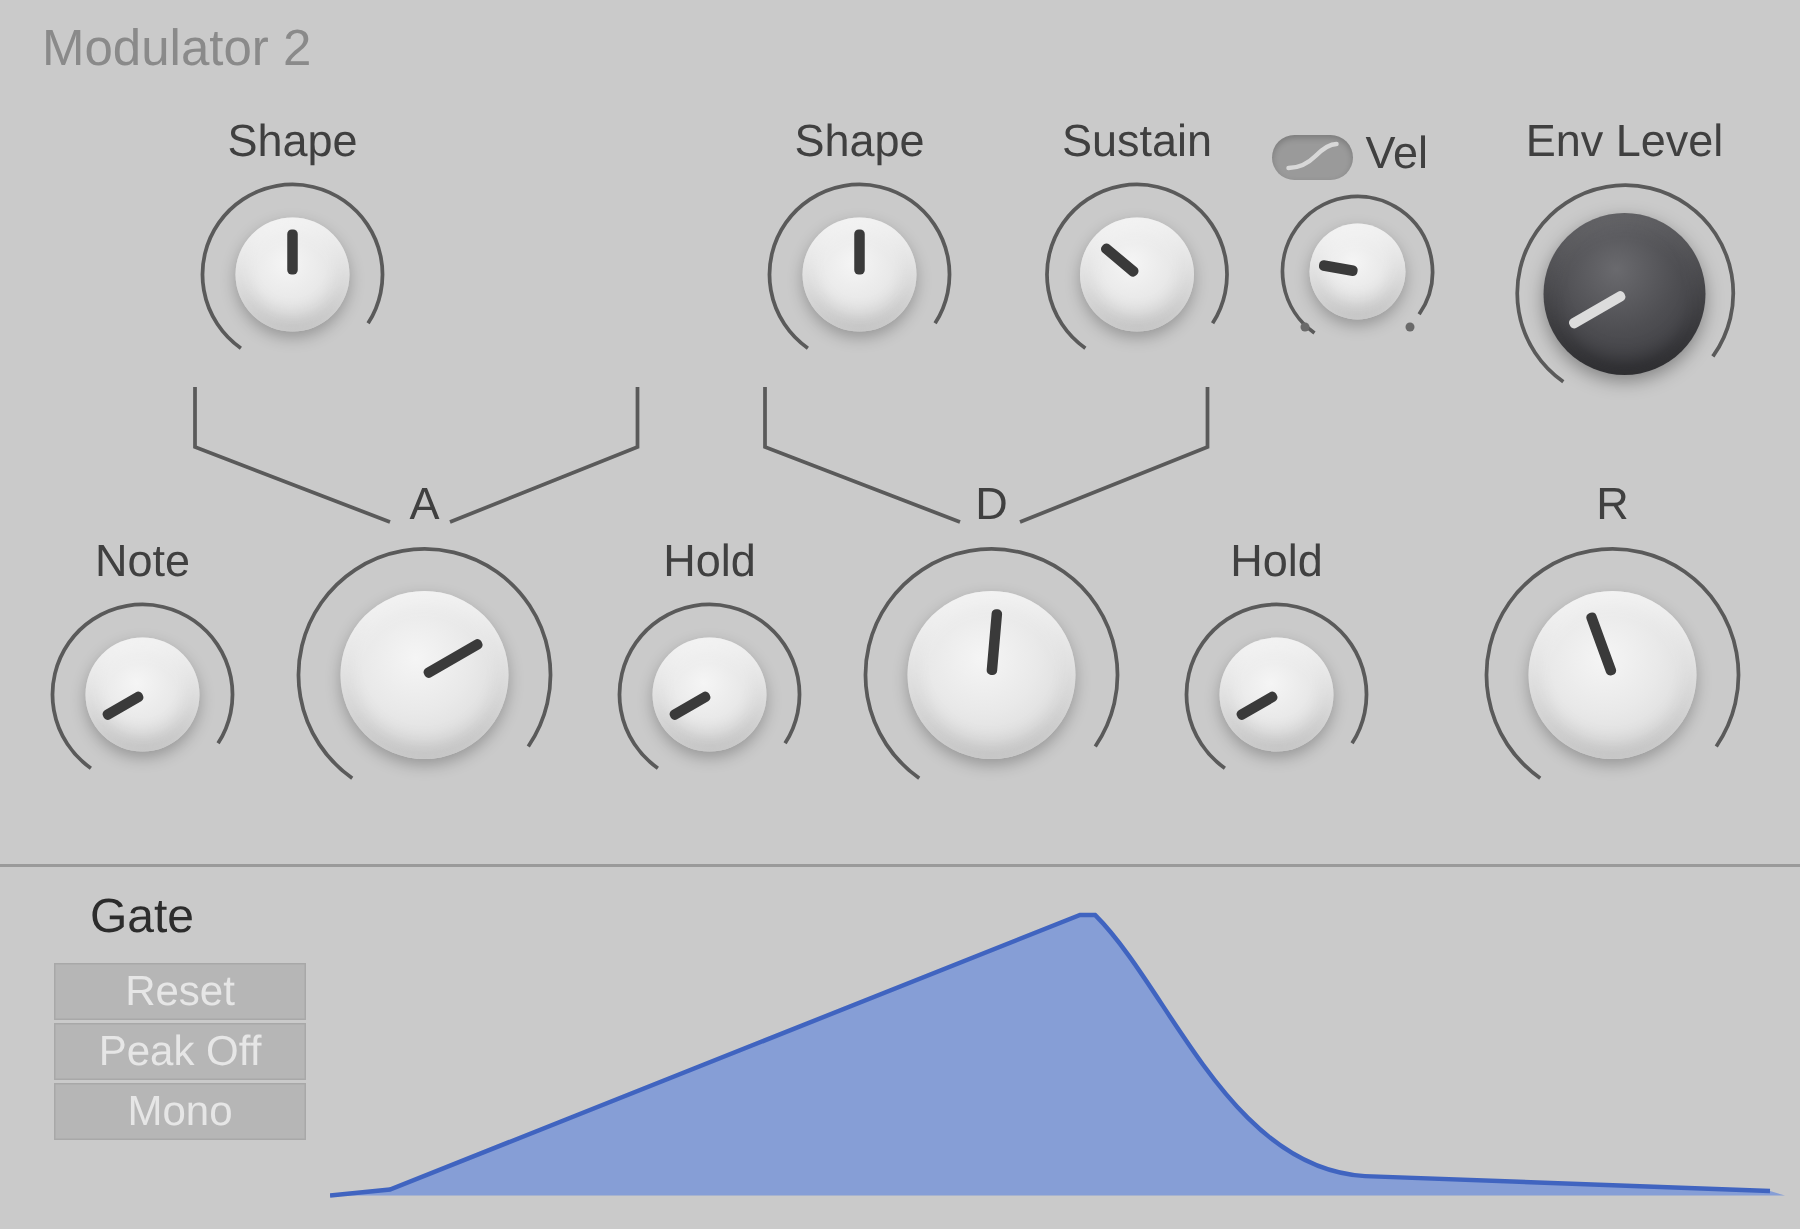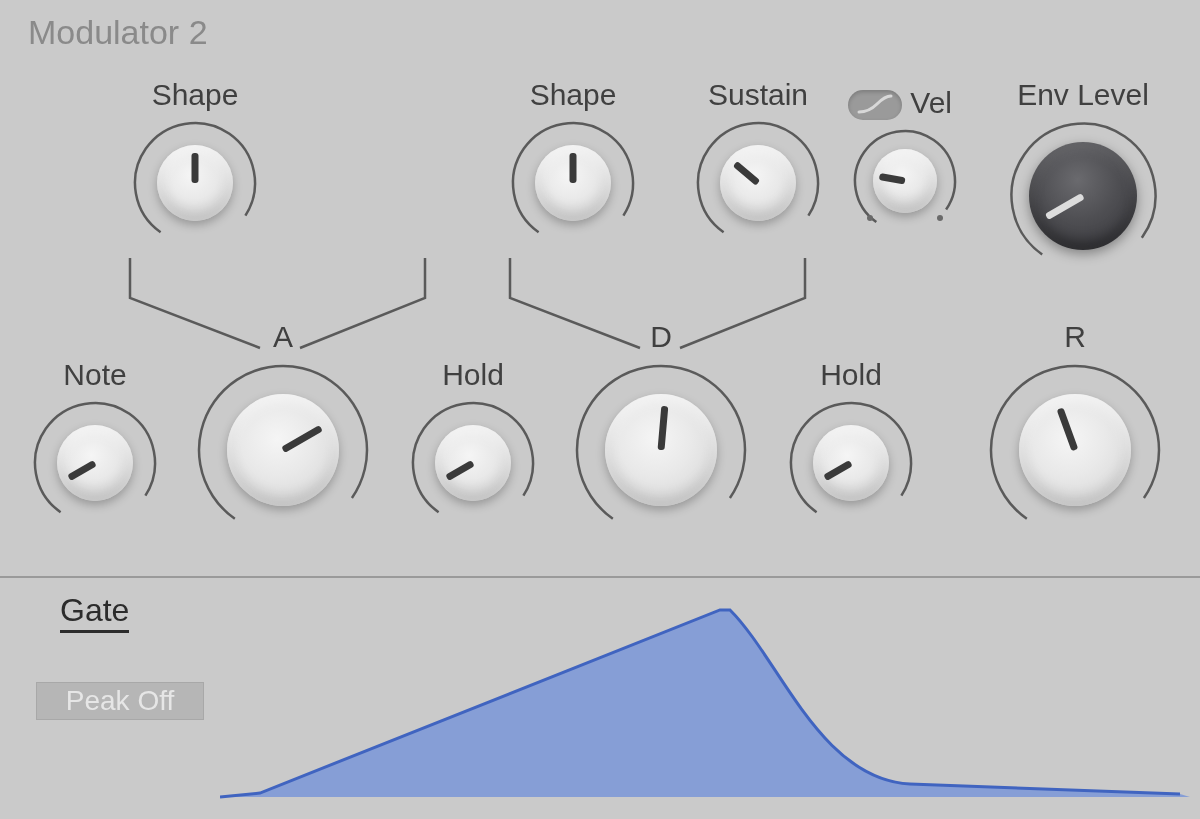--- a/index.html
+++ b/index.html
@@ -109,21 +109,21 @@
     height: 2px;
     background: #9a9a9a;
   }
 
   
   .gate-label {
     position: absolute;
     font-size: 32px;
     color: #2c2c2c;
     border-bottom: 3px solid #2c2c2c;
-    padding-bottom: 1px;
+    padding-bottom: 14px;
     cursor: pointer;
   }
   .toggle-btn {
     position: absolute;
     width: 168px; height: 38px;
     background: #b6b6b6;
     color: #e6e6e6;
     font-size: 28px;
     display:flex; align-items:center; justify-content:center;
     border: 1px solid #a8a8a8;
@@ -280,21 +280,23 @@
         </svg>
       <div class="knob-cap" style="width:112px;height:112px;transform:translate(-50%,-50%);"></div>
       <div class="knob-pointer" style="height: 44px; transform: translate(-50%, -44px) rotate(-20deg); transform-origin: 50% 44px;"></div>
     </div>
   </div>
 
   <div class="divider" style="top:576px;"></div>
 
   <div class="gate-label" style="left:60px; top:592px;">Gate</div>
 
+  <div class="toggle-btn" style="left:36px; top:642px;">Reset</div>
   <div class="toggle-btn" style="left:36px; top:682px;">Peak Off</div>
+  <div class="toggle-btn" style="left:36px; top:722px;">Mono</div>
 
   <div class="env-display">
     <svg viewBox="0 0 970 200" preserveAspectRatio="none">
       <path fill="#7a97d8" fill-opacity="0.85" d="M 0 198 L 40 194 L 500 10 L 510 10 C 560 60 600 180 690 185 L 960 195 L 970 198 Z"></path>
       <path fill="none" stroke="#4064c0" stroke-width="3" d="M 0 198 L 40 194 L 500 10 L 510 10 C 560 60 600 180 690 185 L 960 195"></path>
     </svg>
   </div>
 
 </div>
 

